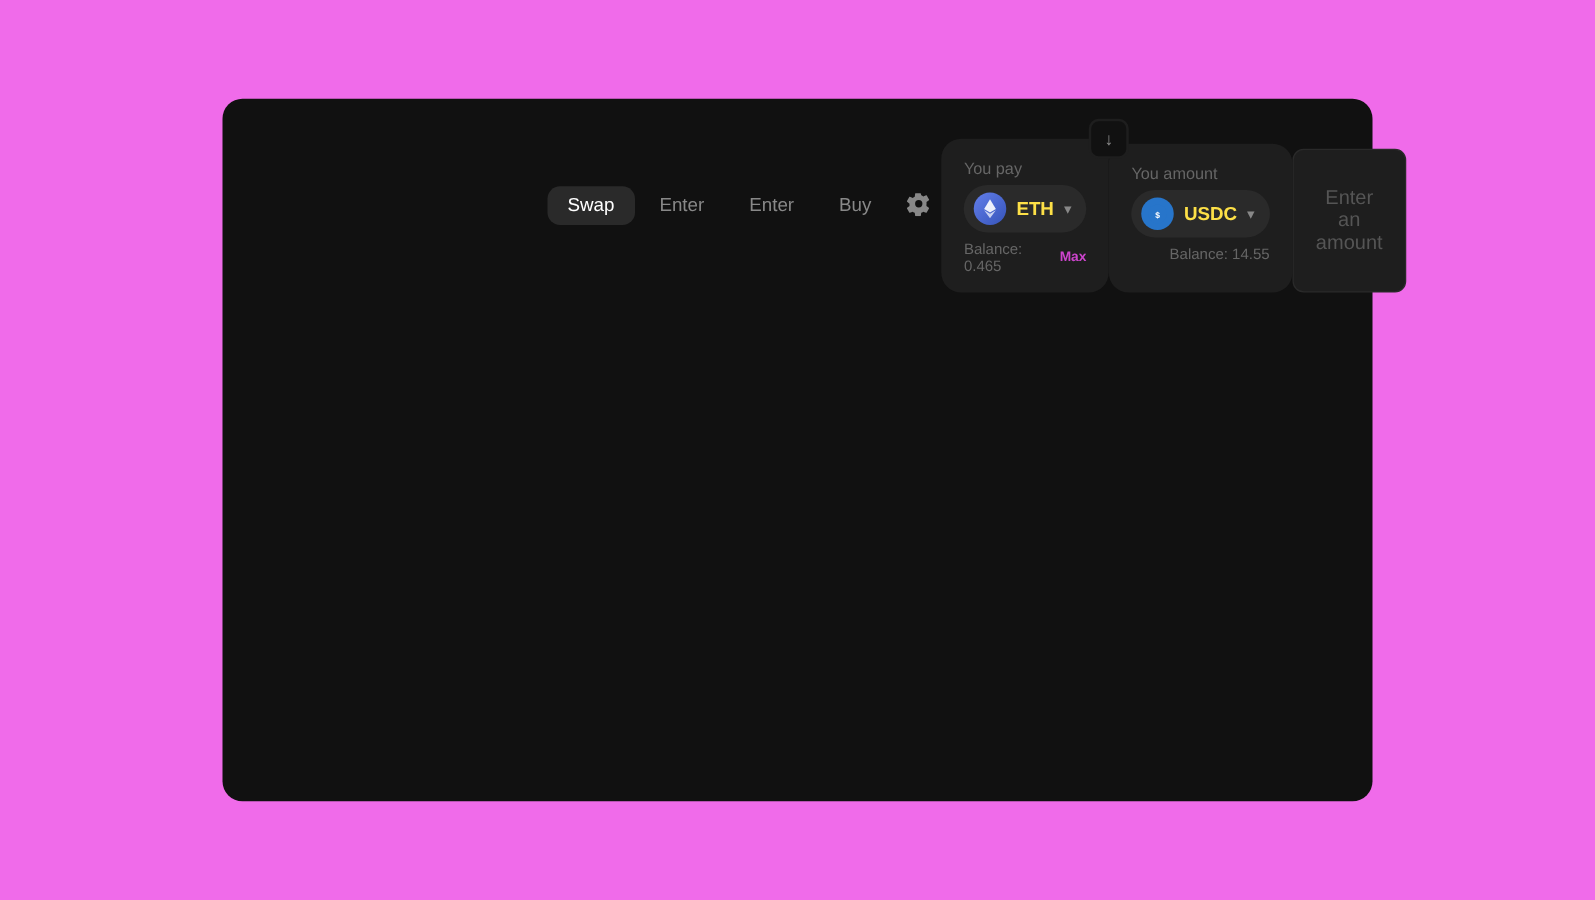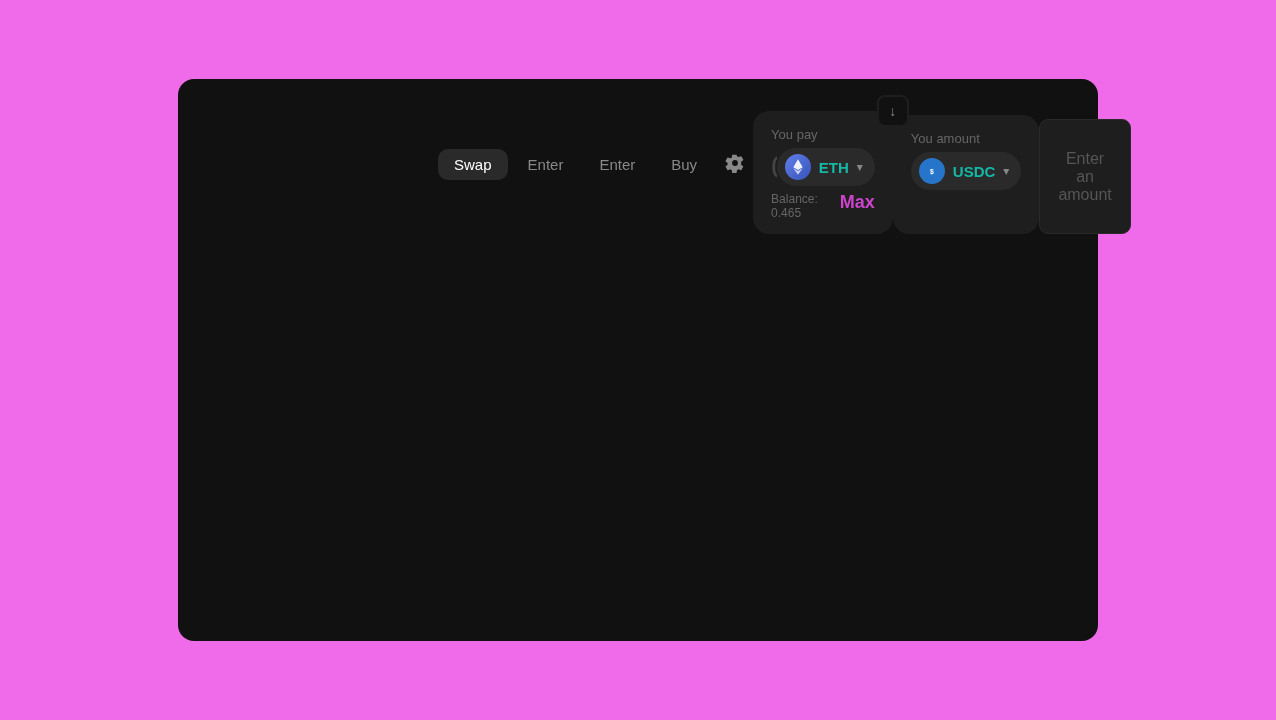--- a/index.html
+++ b/index.html
@@ -137,43 +137,43 @@
       background: linear-gradient(135deg, #627EEA 0%, #3654B9 100%);
     }
 
     .usdc-icon {
       background: #2775CA;
     }
 
     .token-name {
       font-size: 15px;
       font-weight: 600;
-      color: #14b8a6;
+      color: #fde047;
     }
 
     .chevron-down {
       color: #888888;
       font-size: 12px;
     }
 
     .balance-row {
       display: flex;
-      align-items: flex-start;
+      align-items: center;
       justify-content: flex-end;
       gap: 6px;
       margin-top: 6px;
     }
 
     .balance-text {
       font-size: 12px;
       color: #666666;
     }
 
     .max-btn {
-      font-size: 18px;
+      font-size: 11px;
       color: #cc44cc;
       font-weight: 600;
       background: transparent;
       border: none;
       cursor: pointer;
       padding: 0;
       margin-left: 16px;
     }
 
     
@@ -277,18 +277,21 @@
           <div class="token-icon usdc-icon">
             <svg width="18" height="18" viewBox="0 0 24 24" xmlns="http://www.w3.org/2000/svg">
               <circle cx="12" cy="12" r="10" fill="#2775CA"></circle>
               <text x="12" y="16" text-anchor="middle" font-size="9" fill="white" font-weight="bold">$</text>
             </svg>
           </div>
           <span class="token-name">USDC</span>
           <span class="chevron-down">▾</span>
         </button>
       </div>
+      <div class="balance-row">
+        <span class="balance-text">Balance: 14.55</span>
+      </div>
     </div>
 
     <button class="enter-amount-btn">Enter an amount</button>
 
   </div>
 </div>
 
 </body></html>

